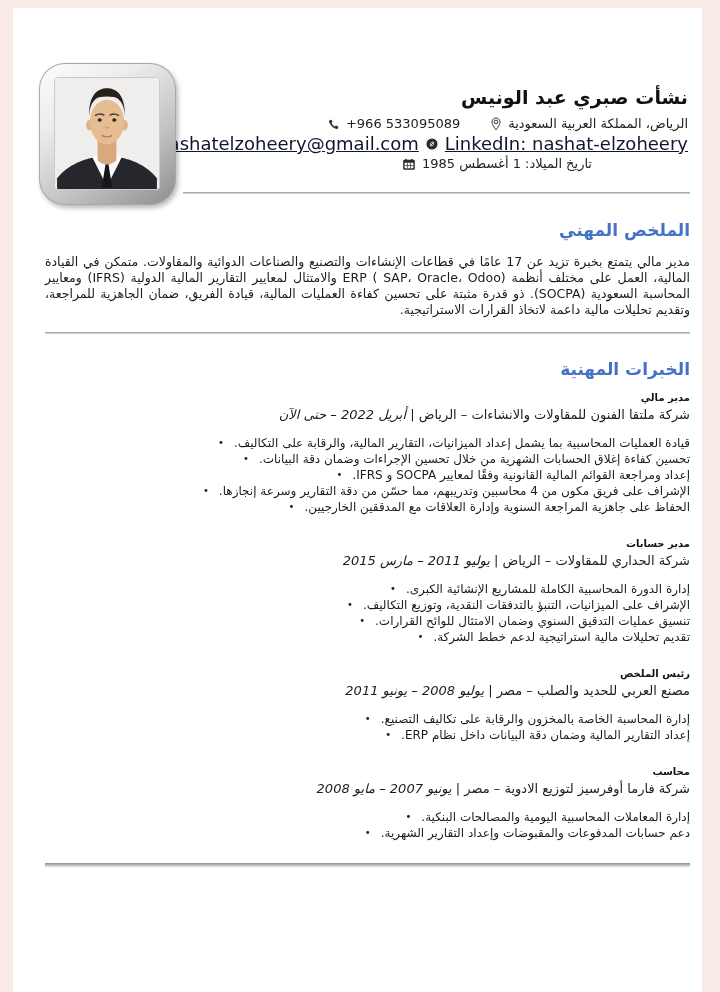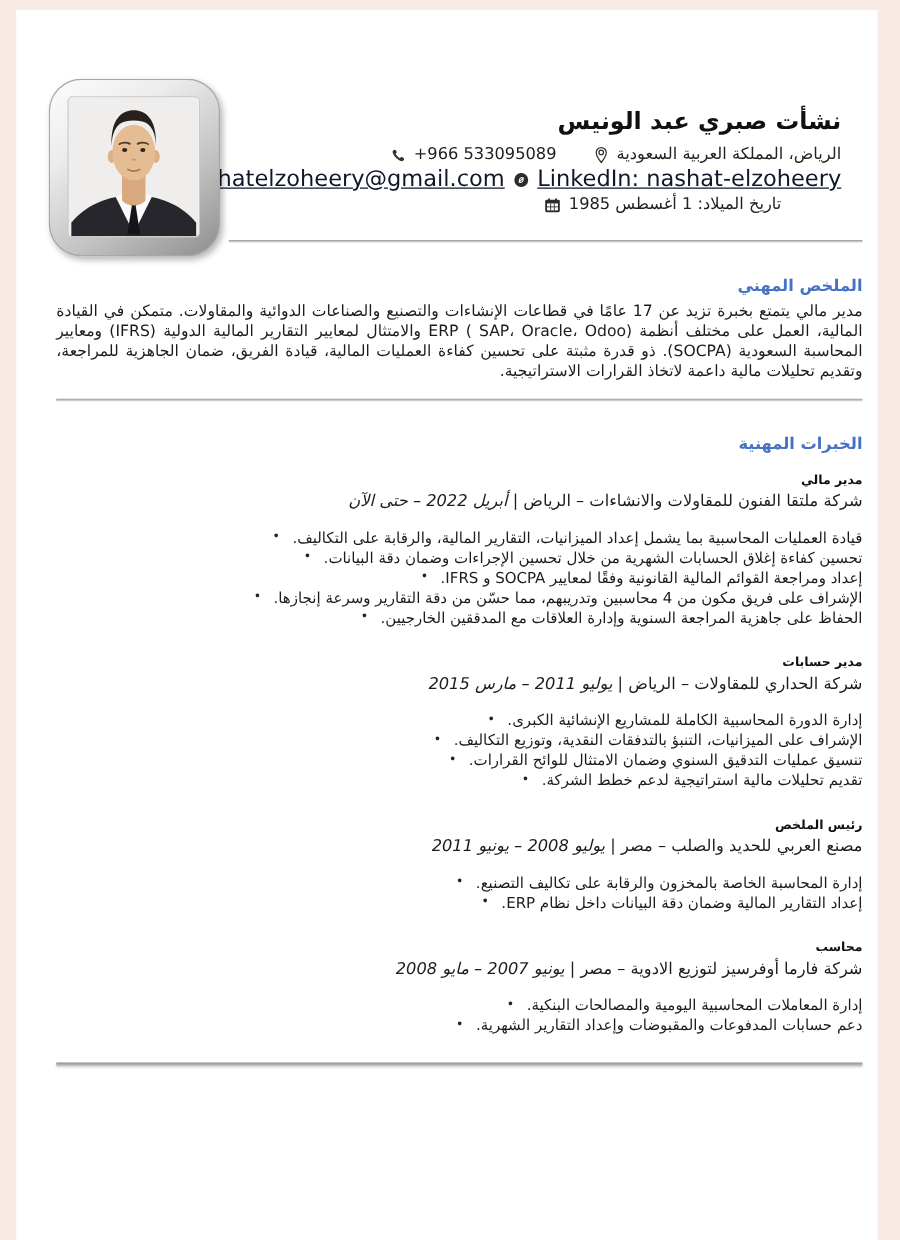--- a/index.html
+++ b/index.html
@@ -32,54 +32,55 @@
   }
   .photo-inner {
     width:100%; height:100%;
     background:#ffffff;
     border:1px solid #c9c9c9;
     border-radius:4px;
     overflow:hidden;
   }
   .photo-inner svg { display:block; width:100%; height:100%; }
 
-  .header-text { position:absolute; right:17px; top:77px; text-align:right; }
+  .header-text { position:absolute; right:2px; top:77px; text-align:right; }
   .person-name {
     font-size:19px; font-weight:bold; color:#111;
     direction:rtl; line-height:24px; margin-bottom:5px;
     letter-spacing:0.2px;
   }
   .contact-line {
     display:flex; justify-content:flex-end; align-items:center;
     gap:6px; font-size:13px; line-height:20px; color:#222;
   }
   .contact-line .rtl { direction:rtl; unicode-bidi:plaintext; }
   .contact-gap { width:18px; }
   .contact-icon { display:inline-flex; align-items:center; }
   .contact-icon svg { display:block; }
   a.link {
     color:#0f172a; text-decoration:underline; cursor:pointer;
     font-size:18px; line-height:20px;
   }
-  .birth-line { margin-right:48px; }
+  .birth-line { margin-right:96px; }
 
   .header-rule {
     position:absolute; right:0; top:184px; width:507px; height:2px;
     background:linear-gradient(to bottom,#9a9a9a,#dedede);
   }
 
   
   .section-title {
     direction:rtl; text-align:right;
-    color:#4472c4; font-weight:bold; font-size:13px; line-height:22px;
+    color:#4472c4; font-weight:bold; font-size:17px; line-height:22px;
   }
   .summary-title { margin-top:6px; }
   .summary-text {
     direction:rtl; text-align:justify;
     font-size:12.5px; line-height:16px; color:#1c1c1c;
+    margin-top:13px;
   }
   .rule {
     height:2px; margin-top:14px;
     background:linear-gradient(to bottom,#9a9a9a,#dedede);
   }
   .exp-title { margin-top:24px; }
 
   .job { margin-top:0; }
   .job-role {
     direction:rtl; text-align:right; font-weight:bold;

